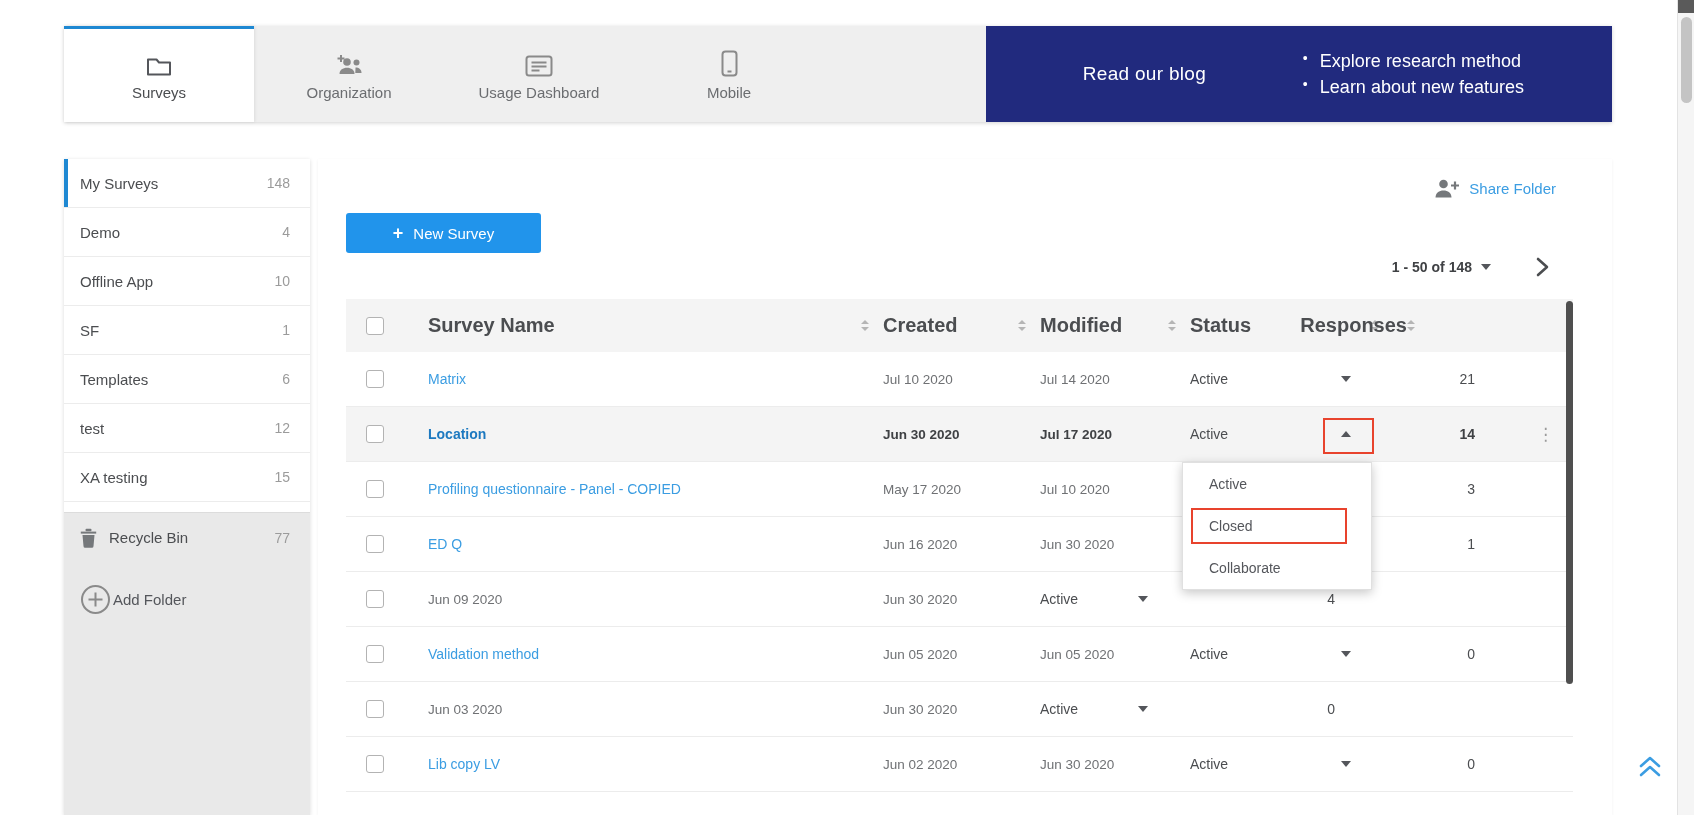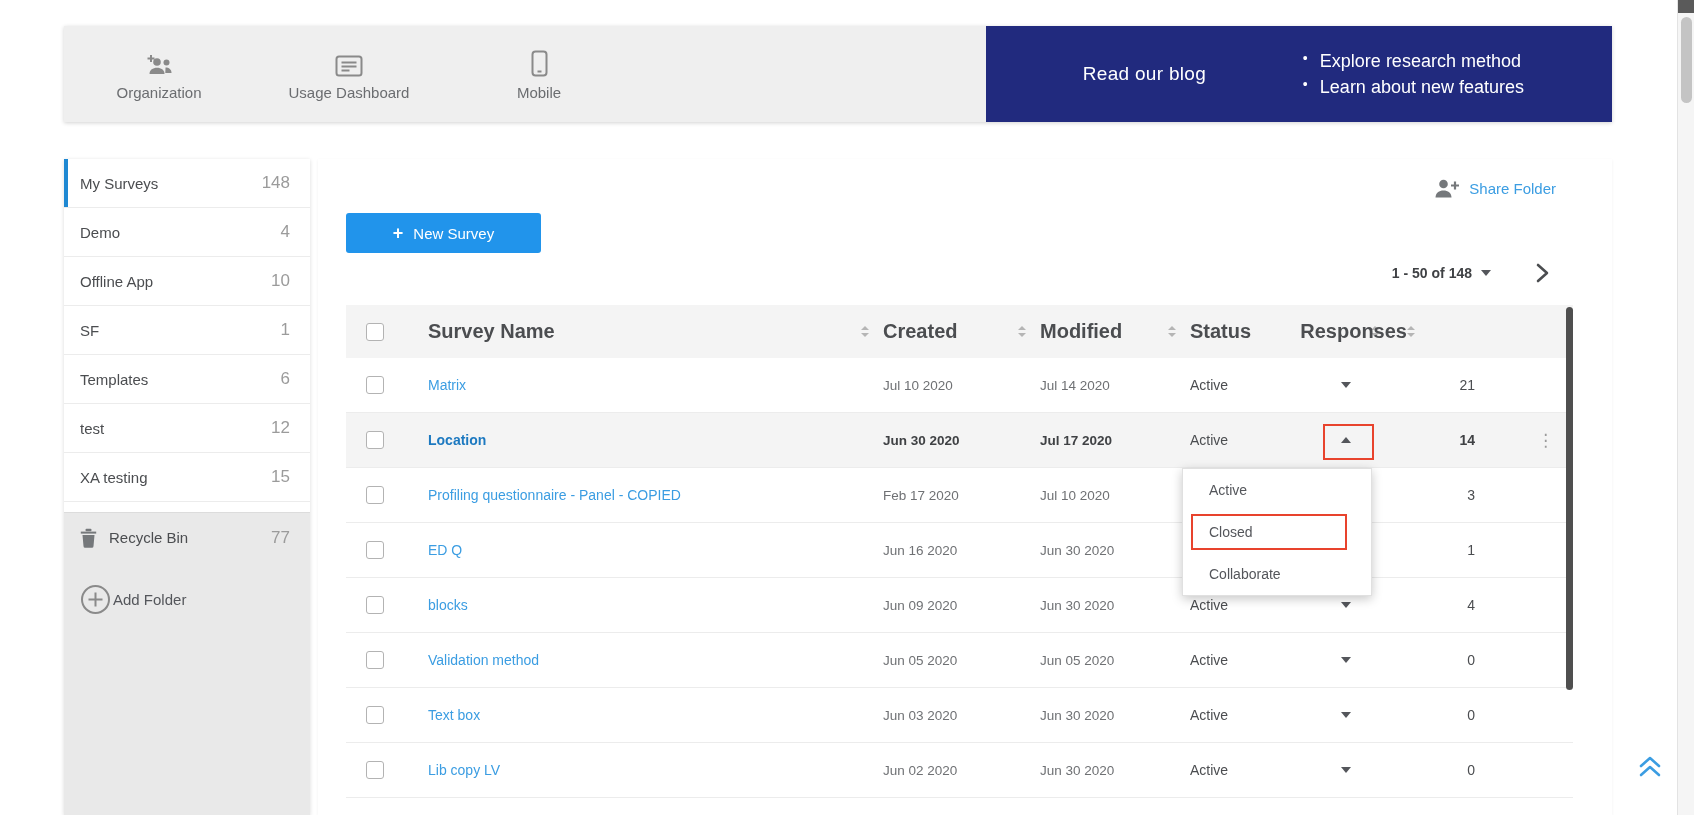--- a/index.html
+++ b/index.html
@@ -25,40 +25,40 @@
   .promo-bullets li { position:relative; padding-left:17px; margin:5px 0; font-size:18px; }
   .promo-bullets li::before { content:'•'; position:absolute; left:0; top:-1px; font-size:14px; }
 
   
   .body-row { display:flex; margin-top:37px; align-items:stretch; min-height:656px; }
 
   .sidebar { width:246px; background:#fff; box-shadow:0 1px 4px rgba(0,0,0,.15); display:flex; flex-direction:column; }
   .folder-item { height:49px; flex:0 0 49px; display:flex; align-items:center; padding:0 20px 0 16px;
                  border-bottom:1px solid #ececec; cursor:pointer; font-size:15px; color:#4b4d50; position:relative; }
   .folder-item.active::before { content:''; position:absolute; left:0; top:0; bottom:0; width:4px; background:var(--accent-blue,#1e88d2); }
-  .folder-count { margin-left:auto; font-size:17px; color:#9b9b9b; }
+  .folder-count { margin-left:auto; font-size:14px; color:#9b9b9b; }
   .recycle-row { height:50px; flex:0 0 50px; margin-top:10px; background:#e9e9e9; border-top:1px solid #dcdcdc;
                  display:flex; align-items:center; gap:12px; padding:0 20px 0 16px; cursor:pointer; font-size:15px; color:#4b4d50; }
   .recycle-row .ricon { color:#75787b; display:flex; }
   .sidebar-lower { background:#e9e9e9; flex:1; padding:22px 16px 0 16px; }
   .add-folder { display:flex; align-items:center; gap:2px; cursor:pointer; font-size:15px; color:#54565b; }
   .af-icon { color:#8a8a8a; display:flex; }
 
   .main { flex:1; margin-left:8px; background:#fff; box-shadow:0 1px 3px rgba(0,0,0,.06); position:relative; }
 
   .share-row { display:flex; justify-content:flex-end; align-items:center; gap:9px; padding:16px 56px 0 0; height:42px; }
   .share-row .sicon { color:#75787b; display:flex; }
   .share-link { color:var(--link-blue,#3b9de2); font-size:15px; text-decoration:none; cursor:pointer; }
 
   .new-survey { margin:12px 0 0 28px; min-width:195px; height:40px; background:var(--button-blue,#2194eb); color:#fff;
                 border:none; border-radius:3px; font-size:15px; font-family:inherit; cursor:pointer;
                 display:inline-flex; align-items:center; justify-content:center; gap:10px; }
   .new-survey .plus { font-size:18px; font-weight:bold; line-height:1; }
 
-  .pagination-row { display:flex; justify-content:flex-end; align-items:center; padding-right:62px; margin-top:6px; height:28px; }
+  .pagination-row { display:flex; justify-content:flex-end; align-items:center; padding-right:62px; height:28px; }
   .page-range { display:flex; align-items:center; gap:9px; cursor:pointer; font-size:14px; font-weight:bold; color:#3f4144; }
   .next-page { margin-left:44px; color:#4b4d50; cursor:pointer; display:flex; }
 
   
   .table-wrap { margin:18px 0 0 28px; width:1227px; position:relative; }
   .thead, .trow { display:grid; grid-template-columns:82px 455px 157px 150px 203px 140px 1fr; align-items:center; }
   .thead { height:53px; background:#f4f4f4; }
   .trow { height:55px; border-bottom:1px solid #ececec; background:#fff; }
   .trow.selected { background:#f4f4f4; }
   .cell { display:flex; align-items:center; }
@@ -102,20 +102,28 @@
   .sb-arrow { width:17px; height:13px; background:#5a5a5a; }
   .sb-thumb { width:11px; height:86px; margin:4px auto 0 auto; background:#c4c4c4; border-radius:6px; cursor:pointer; }
 </style>
 </head>
 <body>
 
 <div class="content">
 
   <header class="top-bar">
     <nav class="tabs" id="tabs">
+        <div class="tab active">
+          <span class="tab-icon">
+            <svg width="26" height="22" viewBox="0 0 26 22" fill="none" stroke="currentColor" stroke-width="2" stroke-linejoin="round">
+              <path d="M2 4.5 h8.5 l2.5 3 H24 v12 H2 z"></path>
+            </svg>
+          </span>
+          <span class="tab-label">Surveys</span>
+        </div>
         <div class="tab">
           <span class="tab-icon">
             <svg width="32" height="24" viewBox="0 0 32 24" fill="currentColor">
               <path d="M4.5 5.5 h7 M8 2 v7" stroke="currentColor" stroke-width="2" fill="none"></path>
               <circle cx="14" cy="9" r="3.8"></circle>
               <path d="M6.5 21 c0-4 3.4-6.2 7.5-6.2 s7.5 2.2 7.5 6.2 z"></path>
               <circle cx="23.5" cy="9.5" r="3"></circle>
               <path d="M22.5 14.6 c3.5 0 6 2 6 5.4 h-6.2 z"></path>
             </svg>
           </span>
@@ -317,21 +325,21 @@
                 <span class="dots">⋮</span>
               </div>
             </div>
             <div class="trow">
               <div class="cell c-check">
                 <span class="checkbox"></span>
               </div>
               <div class="cell c-name">
                 <a class="survey-link">Profiling questionnaire - Panel - COPIED</a>
               </div>
-              <div class="cell c-created">Feb 17 2020</div>
+              <div class="cell c-created">May 17 2020</div>
               <div class="cell c-modified">Jul 10 2020</div>
               <div class="cell c-status"></div>
               <div class="cell c-resp">3</div>
               <div class="cell c-menu"></div>
             </div>
             <div class="trow">
               <div class="cell c-check">
                 <span class="checkbox"></span>
               </div>
               <div class="cell c-name">
@@ -340,23 +348,20 @@
               <div class="cell c-created">Jun 16 2020</div>
               <div class="cell c-modified">Jun 30 2020</div>
               <div class="cell c-status"></div>
               <div class="cell c-resp">1</div>
               <div class="cell c-menu"></div>
             </div>
             <div class="trow">
               <div class="cell c-check">
                 <span class="checkbox"></span>
               </div>
-              <div class="cell c-name">
-                <a class="survey-link">blocks</a>
-              </div>
               <div class="cell c-created">Jun 09 2020</div>
               <div class="cell c-modified">Jun 30 2020</div>
               <div class="cell c-status">
                 <span class="status-text">Active</span>
                 <span class="caret-wrap">
                   <span class="caret down"></span>
                 </span>
               </div>
               <div class="cell c-resp">4</div>
               <div class="cell c-menu"></div>
@@ -375,23 +380,20 @@
                 <span class="caret-wrap">
                   <span class="caret down"></span>
                 </span>
               </div>
               <div class="cell c-resp">0</div>
               <div class="cell c-menu"></div>
             </div>
             <div class="trow">
               <div class="cell c-check">
                 <span class="checkbox"></span>
-              </div>
-              <div class="cell c-name">
-                <a class="survey-link">Text box</a>
               </div>
               <div class="cell c-created">Jun 03 2020</div>
               <div class="cell c-modified">Jun 30 2020</div>
               <div class="cell c-status">
                 <span class="status-text">Active</span>
                 <span class="caret-wrap">
                   <span class="caret down"></span>
                 </span>
               </div>
               <div class="cell c-resp">0</div>

